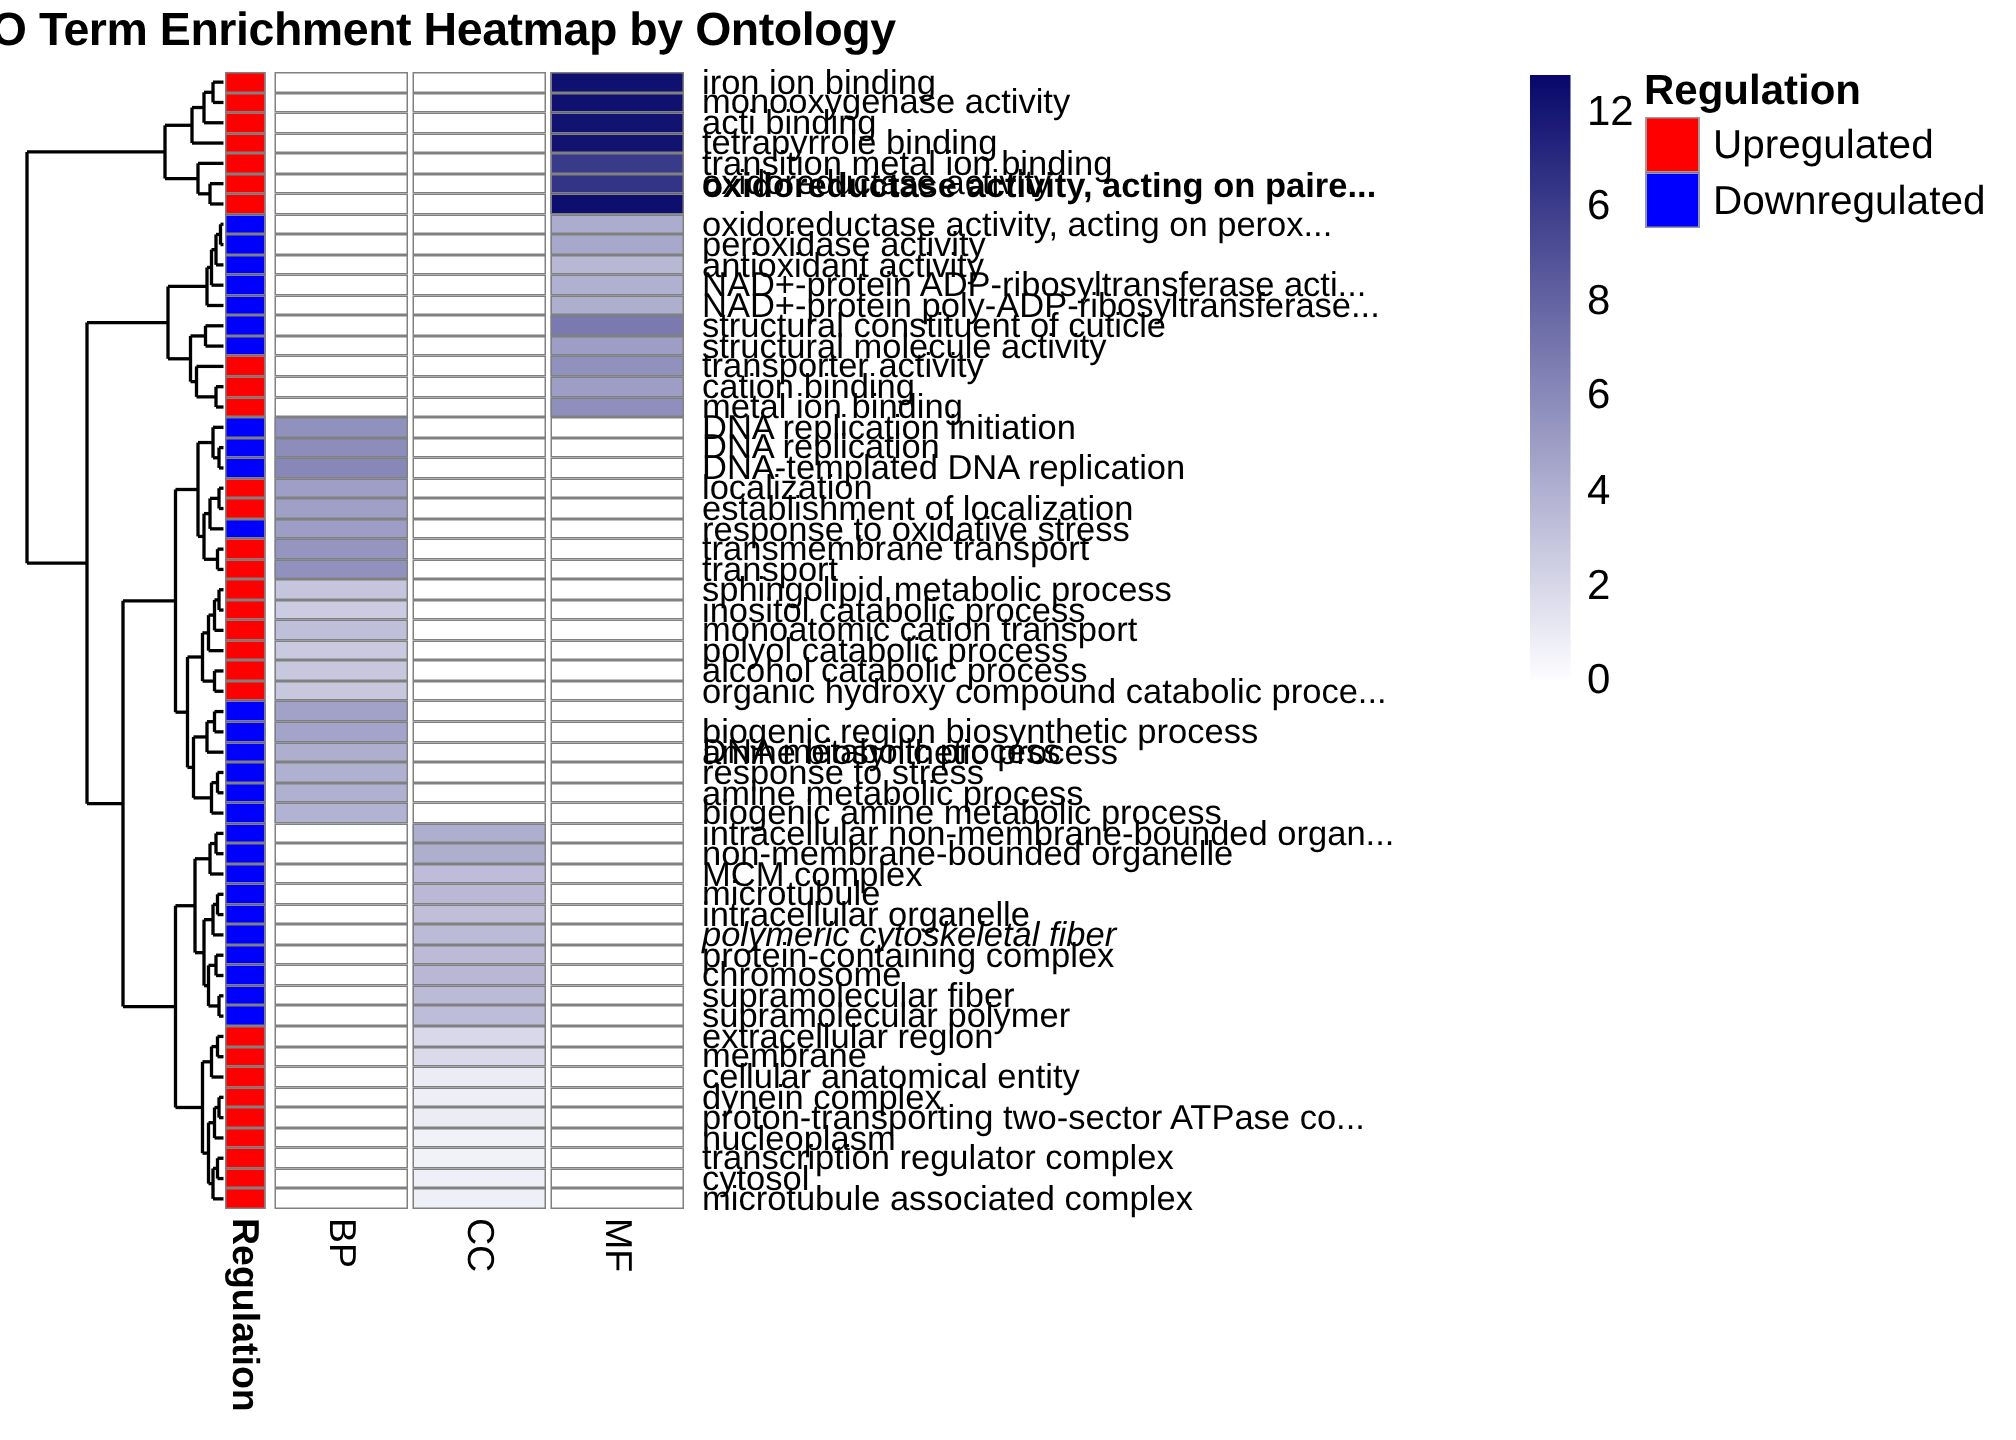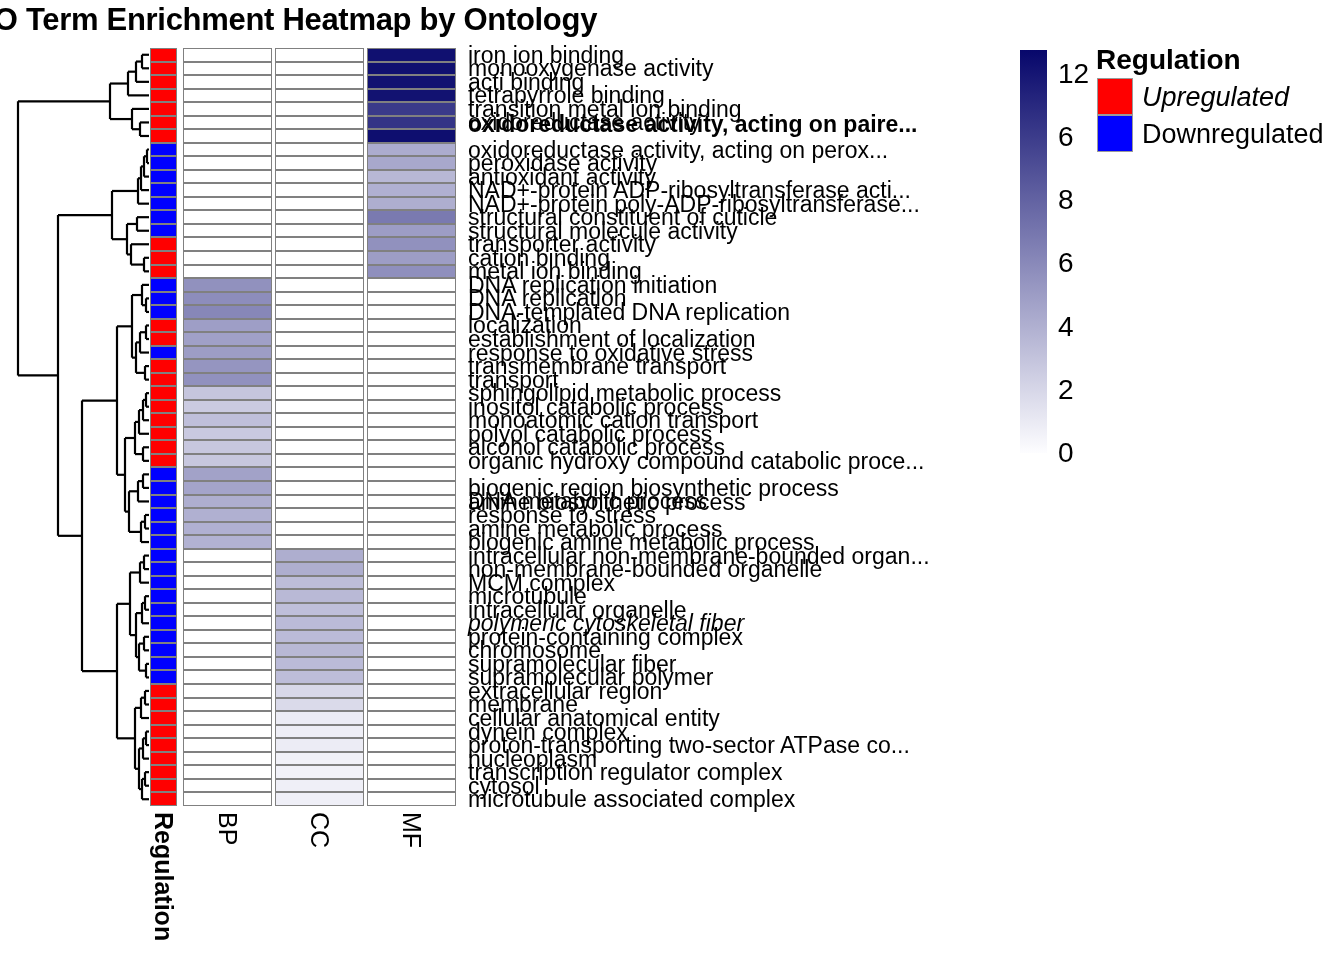--- a/index.html
+++ b/index.html
@@ -527,21 +527,21 @@
       <div class="cbtick" style="top: 200.137px;">8</div>
       <div class="cbtick" style="top: 263.353px;">6</div>
       <div class="cbtick" style="top: 326.569px;">4</div>
       <div class="cbtick" style="top: 389.784px;">2</div>
       <div class="cbtick" style="top: 453px;">0</div>
     </div>
 
   <div class="reg-title">Regulation</div>
   <div class="swatch" id="sw-up" style="top: 78px; background: rgb(255, 0, 0);"></div>
   <div class="swatch" id="sw-down" style="top: 115px; background: rgb(0, 0, 255);"></div>
-  <div class="swlabel" style="top:97px;font-style:italic;">Upregulated</div>
+  <div class="swlabel" style="top:97px;">Upregulated</div>
   <div class="swlabel" style="top:134px;">Downregulated</div>
 
   <div class="bottomlab bold" id="blab-reg">
     <span>Regulation</span>
   </div>
   <div class="bottomlab" id="blab-bp">
     <span>BP</span>
   </div>
   <div class="bottomlab" id="blab-cc">
     <span>CC</span>

